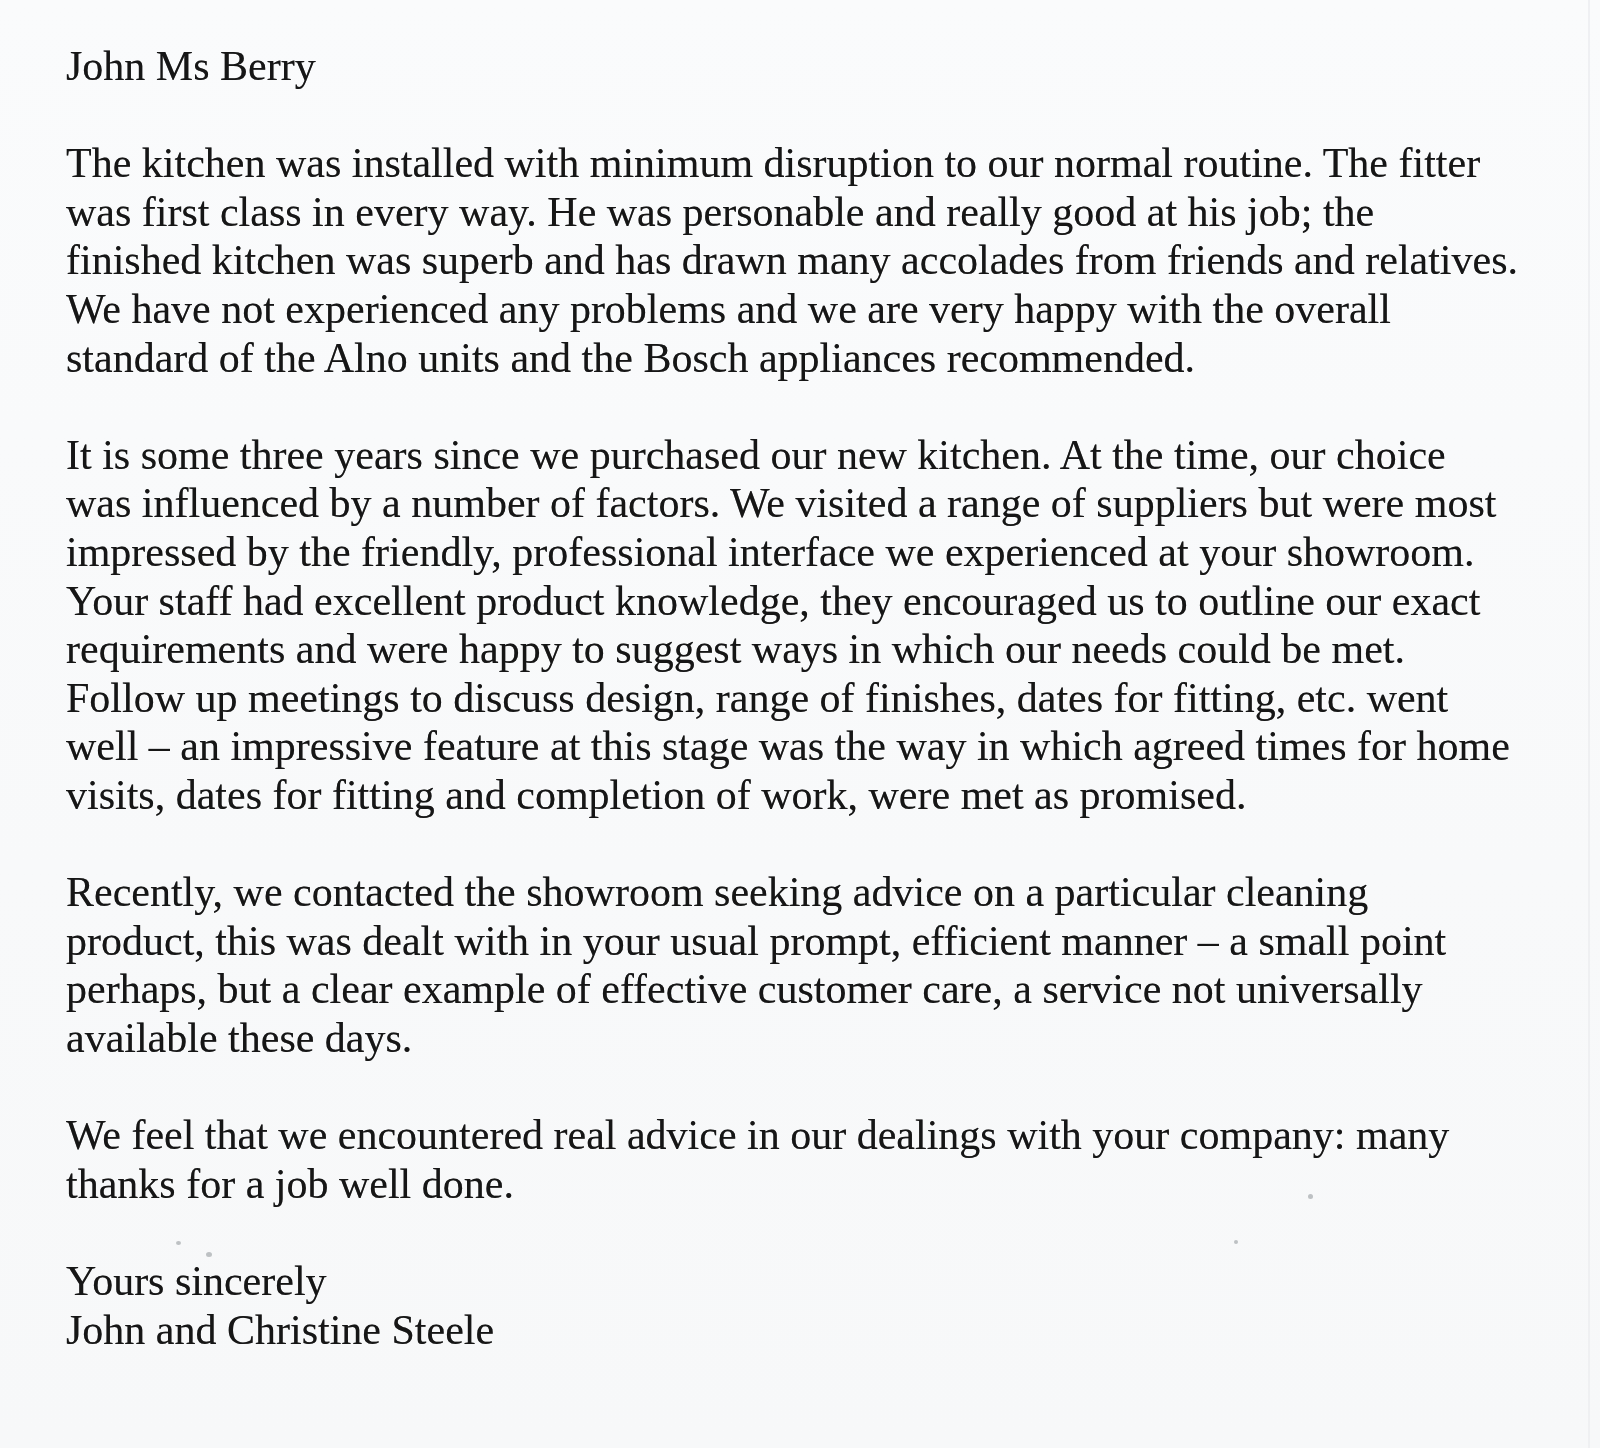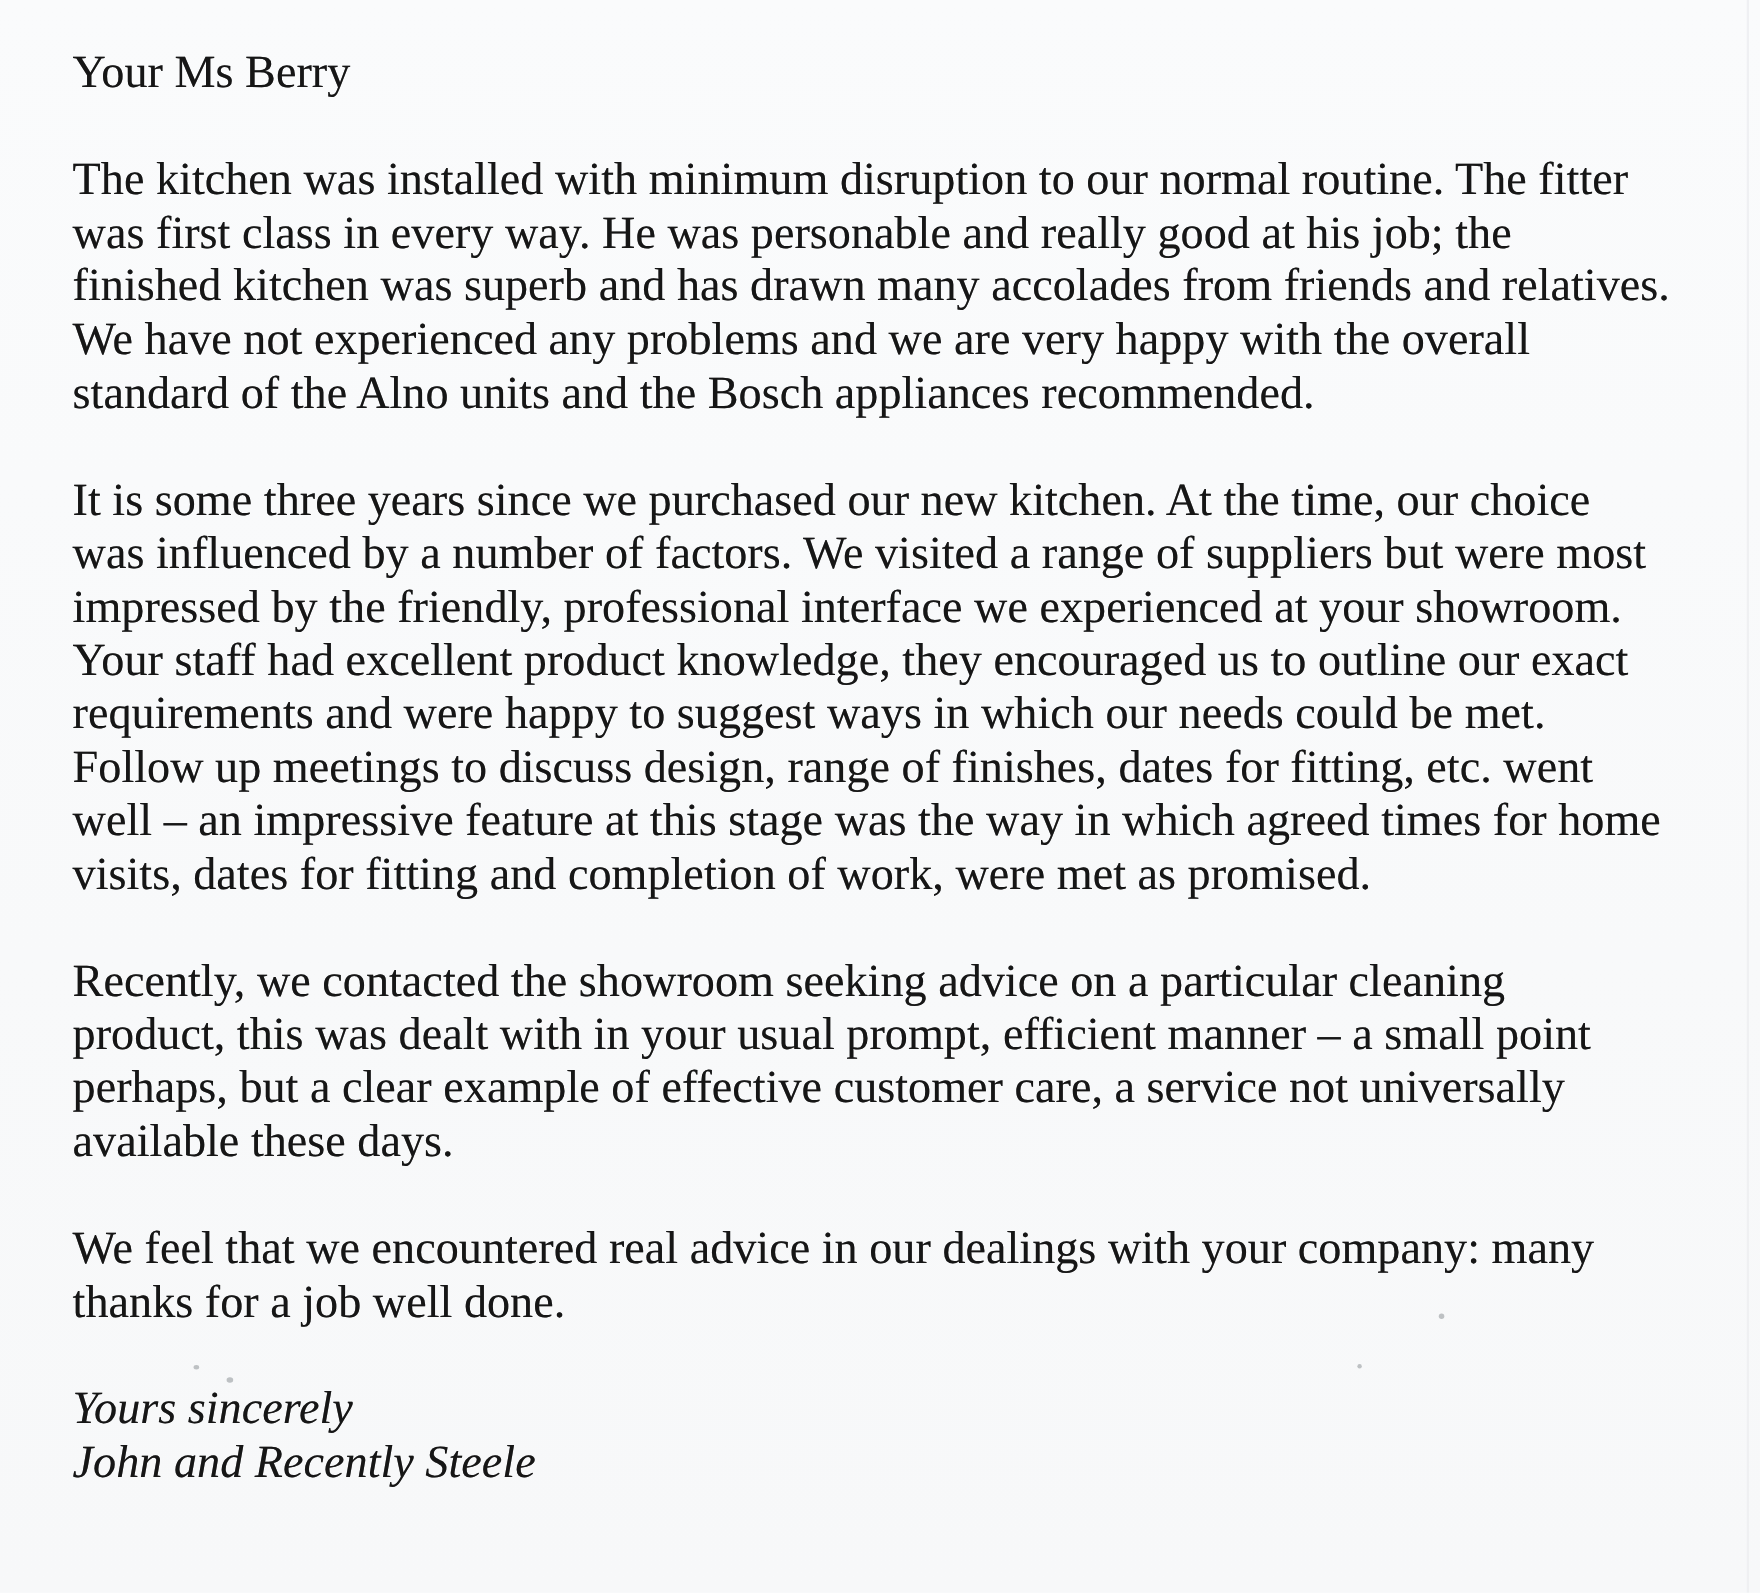--- a/index.html
+++ b/index.html
@@ -28,21 +28,20 @@
   }
   .letter p {
     margin: 0 0 48.6px 0;
     white-space: pre-line;
   }
   .closing p {
     margin: 0;
   }
   .closing {
     margin-top: 49px;
-    font-style: italic;
   }
   
   .speck {
     position: absolute;
     background: #84898e;
     border-radius: 50%;
     opacity: 0.5;
   }
   .speck.s1 { left: 176px; top: 1241px; width: 5px; height: 4px; }
   .speck.s2 { left: 206px; top: 1252px; width: 6px; height: 5px; }
@@ -56,21 +55,21 @@
     height: 100%;
     background: #eceef0;
     opacity: 0.8;
   }
 </style>
 </head>
 <body>
 
 <div class="page">
   <div class="letter">
-    <p>Your Ms Berry</p>
+    <p>John Ms Berry</p>
 
     <p>The kitchen was installed with minimum disruption to our normal routine. The fitter
 was first class in every way. He was personable and really good at his job; the
 finished kitchen was superb and has drawn many accolades from friends and relatives.
 We have not experienced any problems and we are very happy with the overall
 standard of the Alno units and the Bosch appliances recommended.</p>
 
     <p>It is some three years since we purchased our new kitchen. At the time, our choice
 was influenced by a number of factors. We visited a range of suppliers but were most
 impressed by the friendly, professional interface we experienced at your showroom.
@@ -83,21 +82,21 @@
     <p>Recently, we contacted the showroom seeking advice on a particular cleaning
 product, this was dealt with in your usual prompt, efficient manner – a small point
 perhaps, but a clear example of effective customer care, a service not universally
 available these days.</p>
 
     <p>We feel that we encountered real advice in our dealings with your company: many
 thanks for a job well done.</p>
 
     <div class="closing">
       <p>Yours sincerely</p>
-      <p>John and Recently Steele</p>
+      <p>John and Christine Steele</p>
     </div>
   </div>
 
   <div class="speck s1"></div>
   <div class="speck s2"></div>
   <div class="speck s3"></div>
   <div class="speck s4"></div>
   <div class="scan-edge"></div>
 </div>
 

